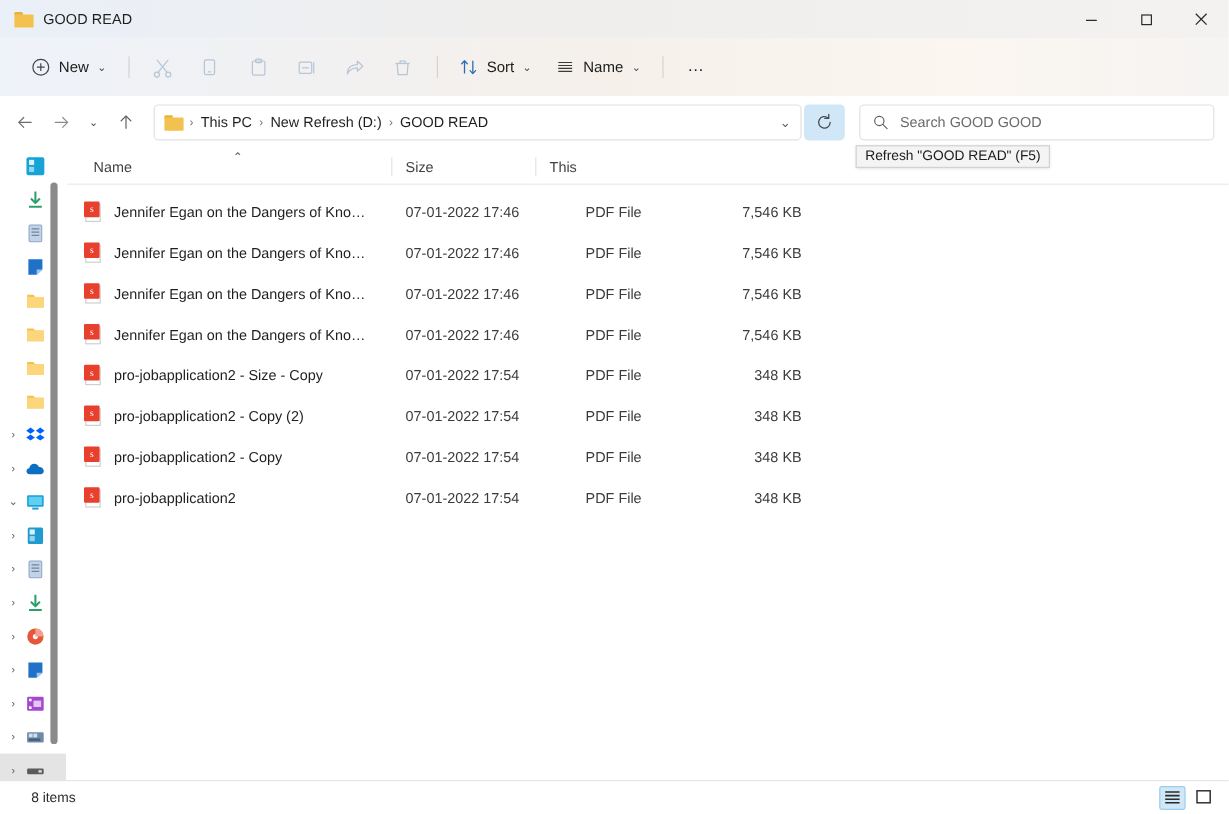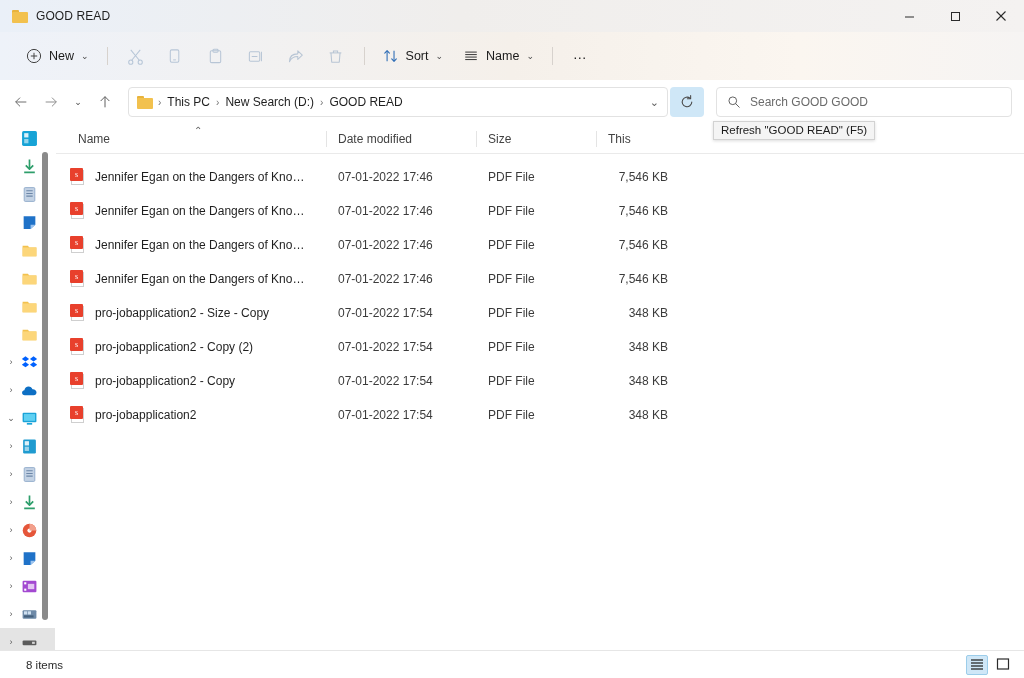--- a/index.html
+++ b/index.html
@@ -386,21 +386,21 @@
     </div>
 
     <div class="addressbar">
       <div class="crumb-folder">
         <div class="tab"></div>
           <div class="body"></div>
       </div>
       <span class="crumb-sep">›</span>
       <span class="crumb">This PC</span>
       <span class="crumb-sep">›</span>
-      <span class="crumb">New Search (D:)</span>
+      <span class="crumb">New Refresh (D:)</span>
       <span class="crumb-sep">›</span>
       <span class="crumb">GOOD READ</span>
       <span class="addr-chev">⌄</span>
     </div>
 
     <div class="refresh-btn">
       <svg width="16" height="16" viewBox="0 0 18 18">
         <path d="M14.4 9 A5.4 5.4 0 1 1 12.6 4.9" fill="none" stroke="#4a4a4a" stroke-width="1.2" stroke-linecap="round"></path>
         <path d="M13.1 1.6 L13.1 5.3 L9.4 5.3" fill="none" stroke="#4a4a4a" stroke-width="1.2" stroke-linejoin="round" stroke-linecap="round"></path>
       </svg>
@@ -593,23 +593,20 @@
       </div>
       <div class="side-divider"></div>
     </div>
 
     <div class="filelist">
 
       <div class="col-header">
         <div class="col col-name">
           <span>Name</span>
           <span class="sort-arrow">⌃</span>
-        </div>
-        <div class="col col-date">
-          <span>Date modified</span>
         </div>
         <div class="col col-type">
           <span>Size</span>
         </div>
         <div class="col col-size">
           <span>This</span>
         </div>
       </div>
 
       <div class="rows">

